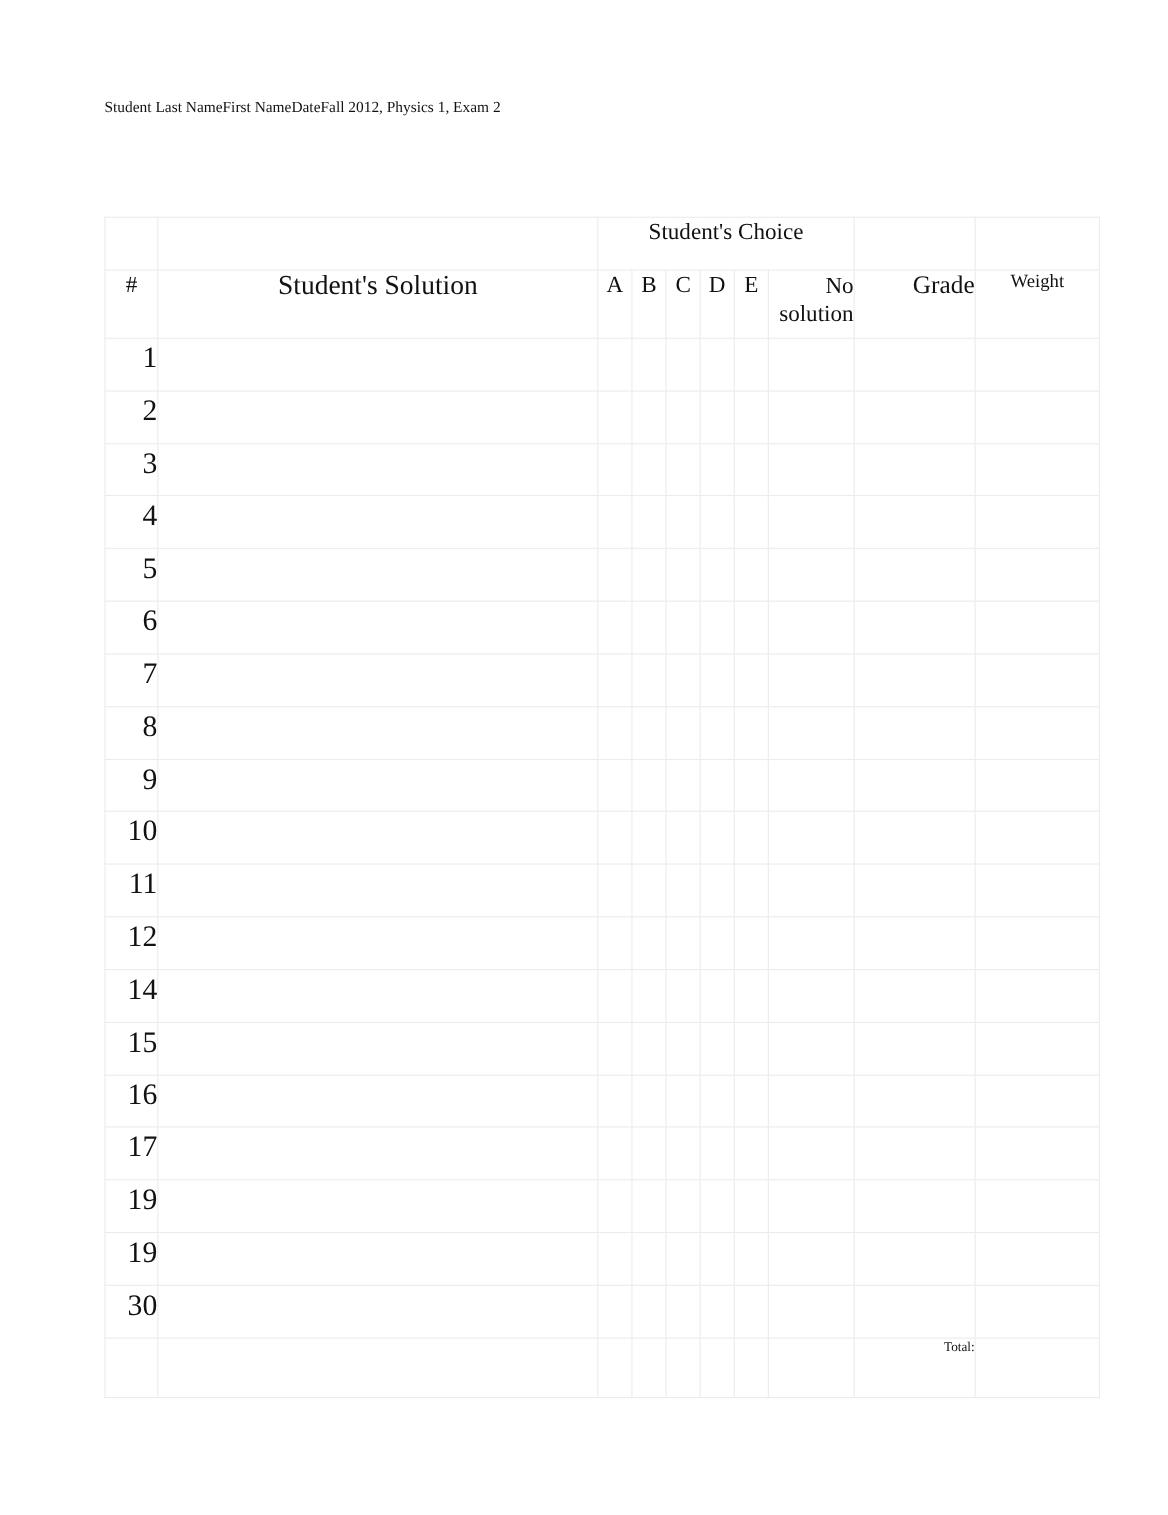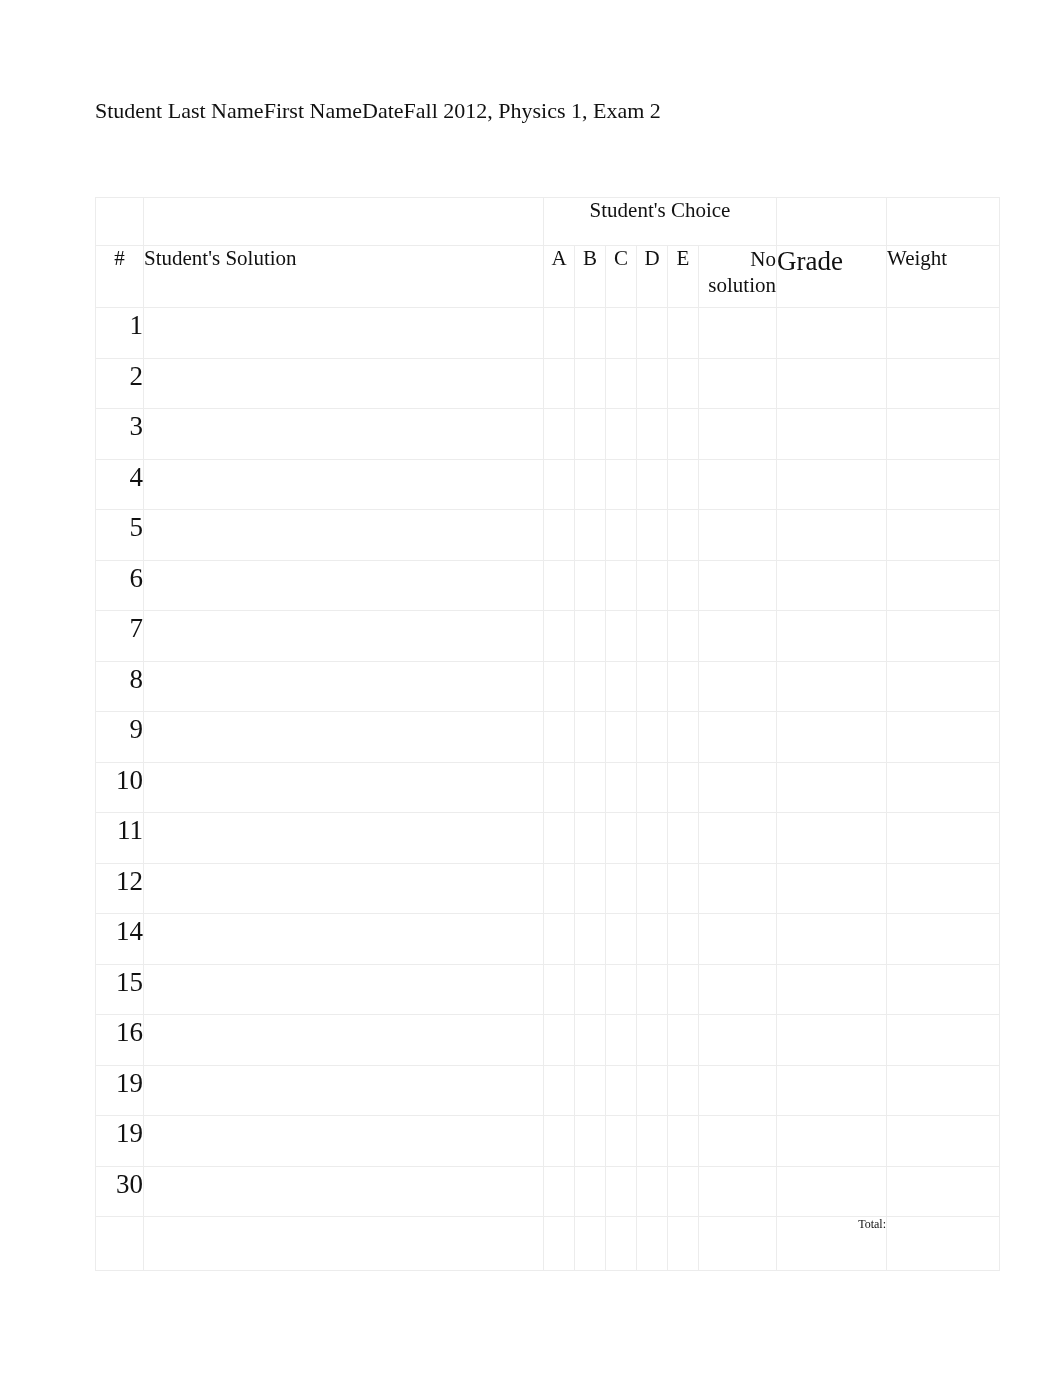--- a/index.html
+++ b/index.html
@@ -14,23 +14,23 @@
     position: relative;
     font-family: "Liberation Serif", "DejaVu Serif", serif;
     color: #111111;
     overflow: hidden;
   }
 
   
   .title-line {
     position: absolute;
     left: 95px;
-    top: 96px;
+    top: 84px;
     width: 880px;
-    font-size: 22px;
+    font-size: 14px;
     line-height: 30px;
     white-space: nowrap;
     letter-spacing: 0px;
   }
   .title-line span { display: inline; }
   .rule {
     display: inline-block;
     border-bottom: 1.6px solid #111111;
     vertical-align: baseline;
     height: 0.95em;
@@ -87,50 +87,50 @@
     padding-top: 14px;
     vertical-align: top;
   }
   .hdr-hash {
     text-align: center;
     font-size: 21px;
     padding-top: 10px;
     vertical-align: top;
   }
   .hdr-sol {
-    text-align: left;
+    text-align: center;
     padding-left: 10px;
     padding-top: 10px;
-    font-size: 21px;
+    font-size: 25px;
     vertical-align: top;
   }
   .hdr-letter {
     text-align: center;
     padding-top: 10px;
     font-size: 21px;
     vertical-align: top;
   }
   .hdr-nosol {
     text-align: right;
     padding-left: 4px;
     padding-top: 10px;
     font-size: 21px;
     line-height: 26px;
     vertical-align: top;
   }
   .hdr-grade {
-    text-align: left;
-    padding-top: 10px;
-    font-size: 27px;
+    text-align: right;
+    padding-top: 10px;
+    font-size: 23px;
     vertical-align: top;
   }
   .hdr-weight {
-    text-align: left;
-    padding-top: 10px;
-    font-size: 21px;
+    text-align: center;
+    padding-top: 10px;
+    font-size: 17px;
     vertical-align: top;
   }
 
   td.rownum {
     text-align: right;
     padding-right: 6px;
     padding-top: 3px;
     font-size: 27px;
     line-height: 34px;
     vertical-align: top;
@@ -362,20 +362,32 @@
           <td class="blank"></td>
           <td class="blank"></td>
           <td class="blank"></td>
           <td class="blank"></td>
           <td class="blank"></td>
           <td class="blank"></td>
           <td class="blank"></td>
           <td class="blank"></td>
         </tr>
         <tr class="body-row">
+          <td class="rownum">17</td>
+          <td class="blank"></td>
+          <td class="blank"></td>
+          <td class="blank"></td>
+          <td class="blank"></td>
+          <td class="blank"></td>
+          <td class="blank"></td>
+          <td class="blank"></td>
+          <td class="blank"></td>
+          <td class="blank"></td>
+        </tr>
+        <tr class="body-row">
           <td class="rownum">19</td>
           <td class="blank"></td>
           <td class="blank"></td>
           <td class="blank"></td>
           <td class="blank"></td>
           <td class="blank"></td>
           <td class="blank"></td>
           <td class="blank"></td>
           <td class="blank"></td>
           <td class="blank"></td>

